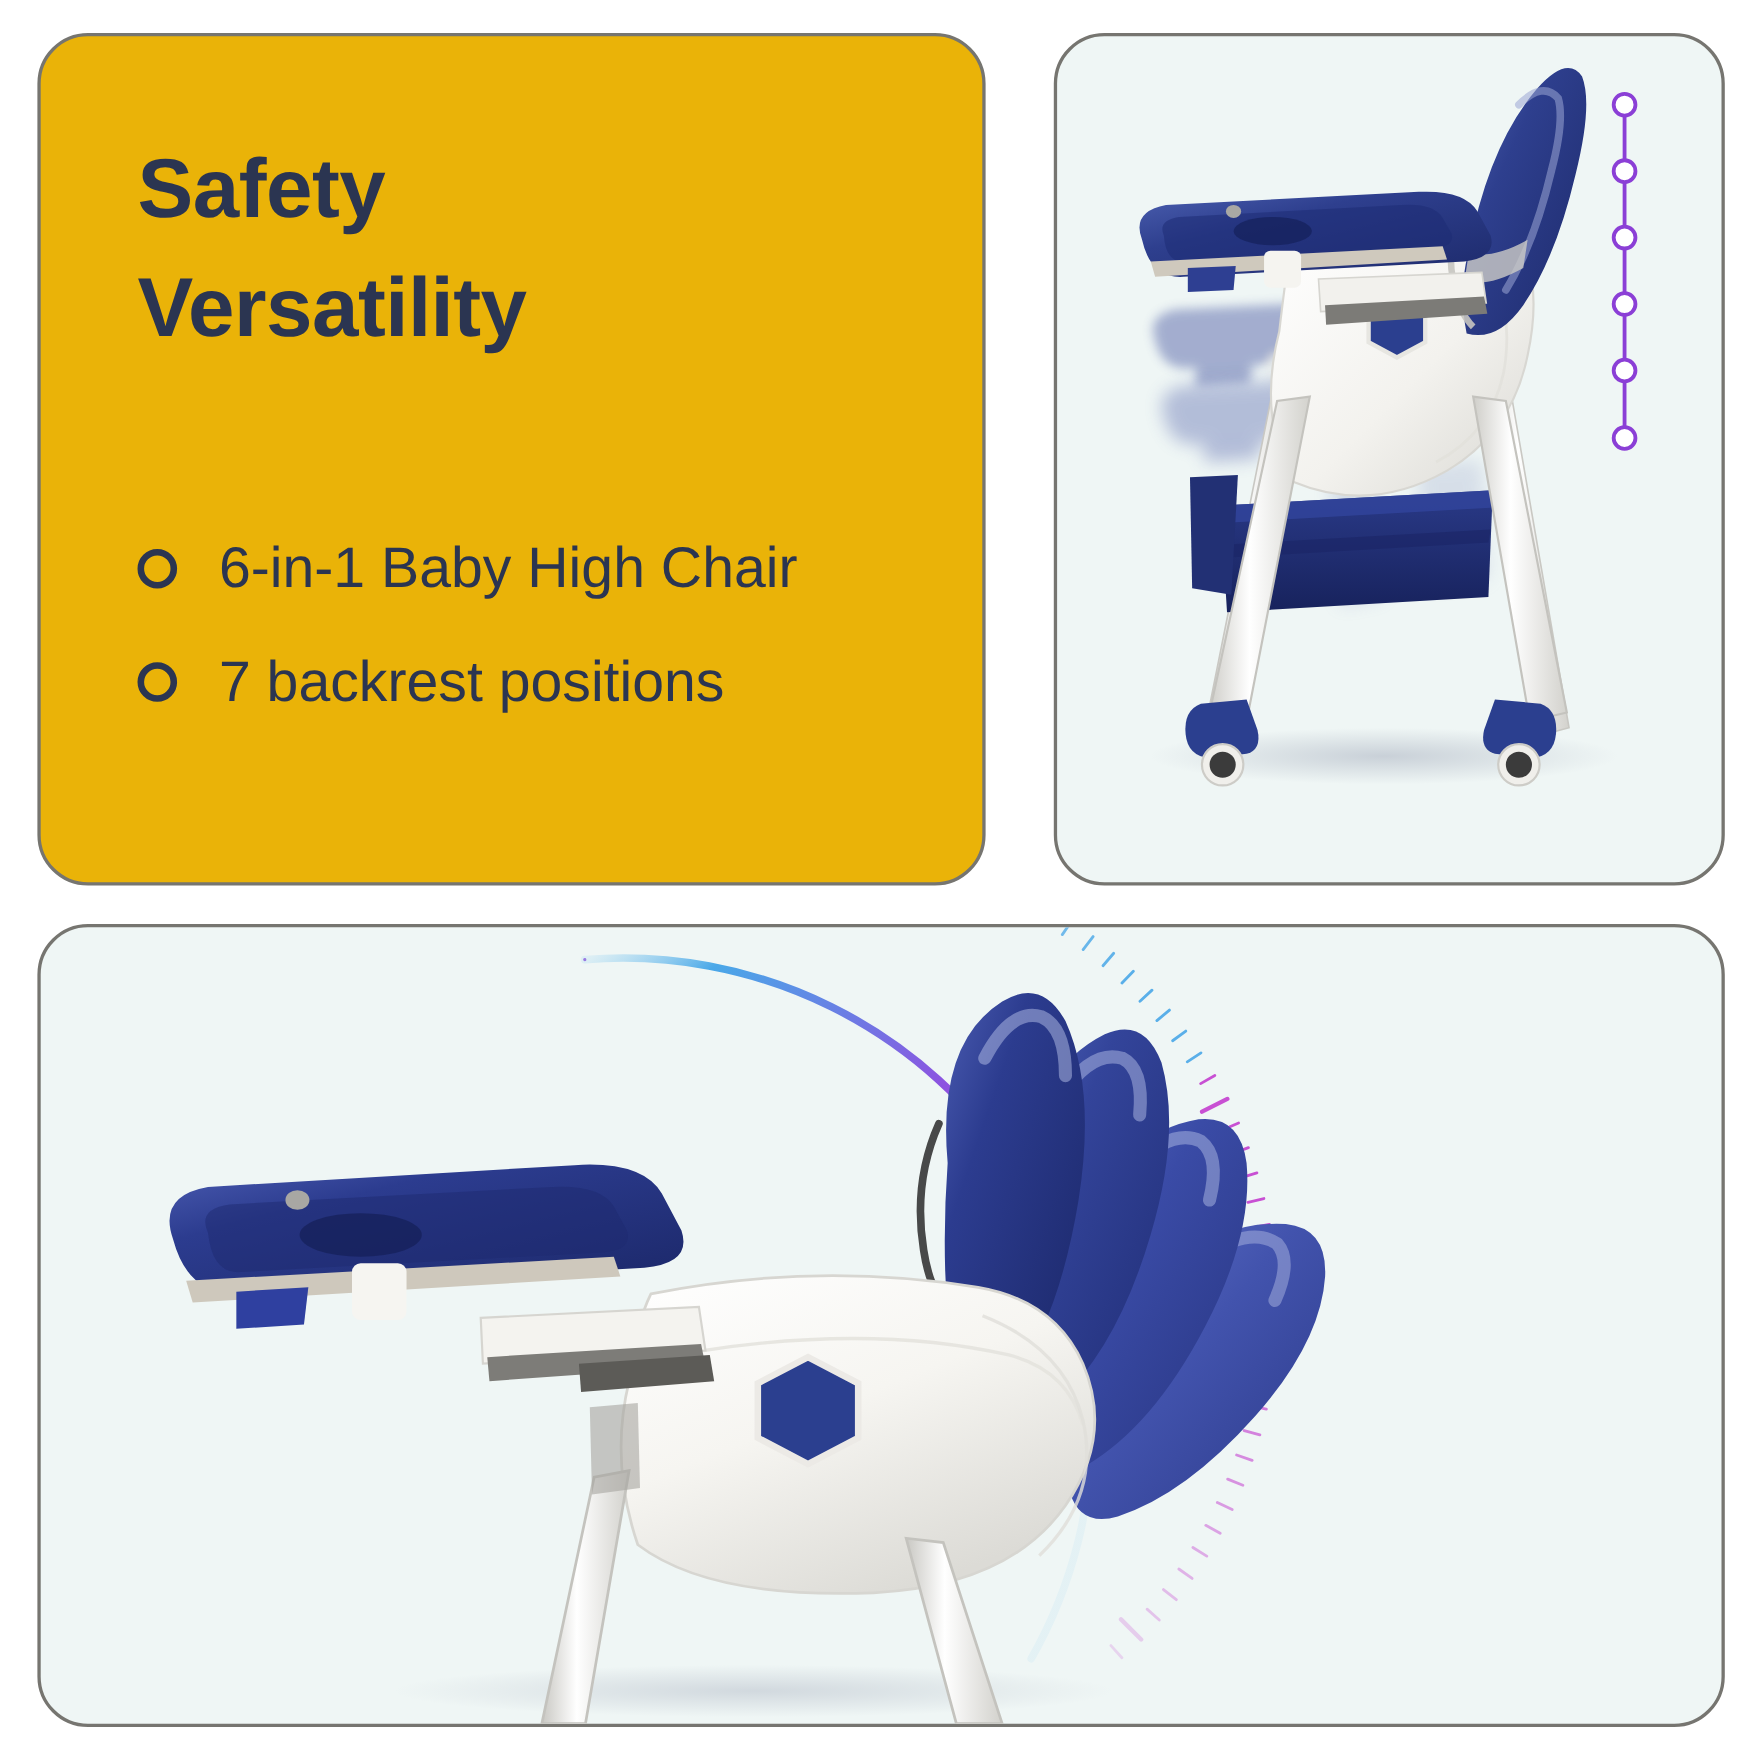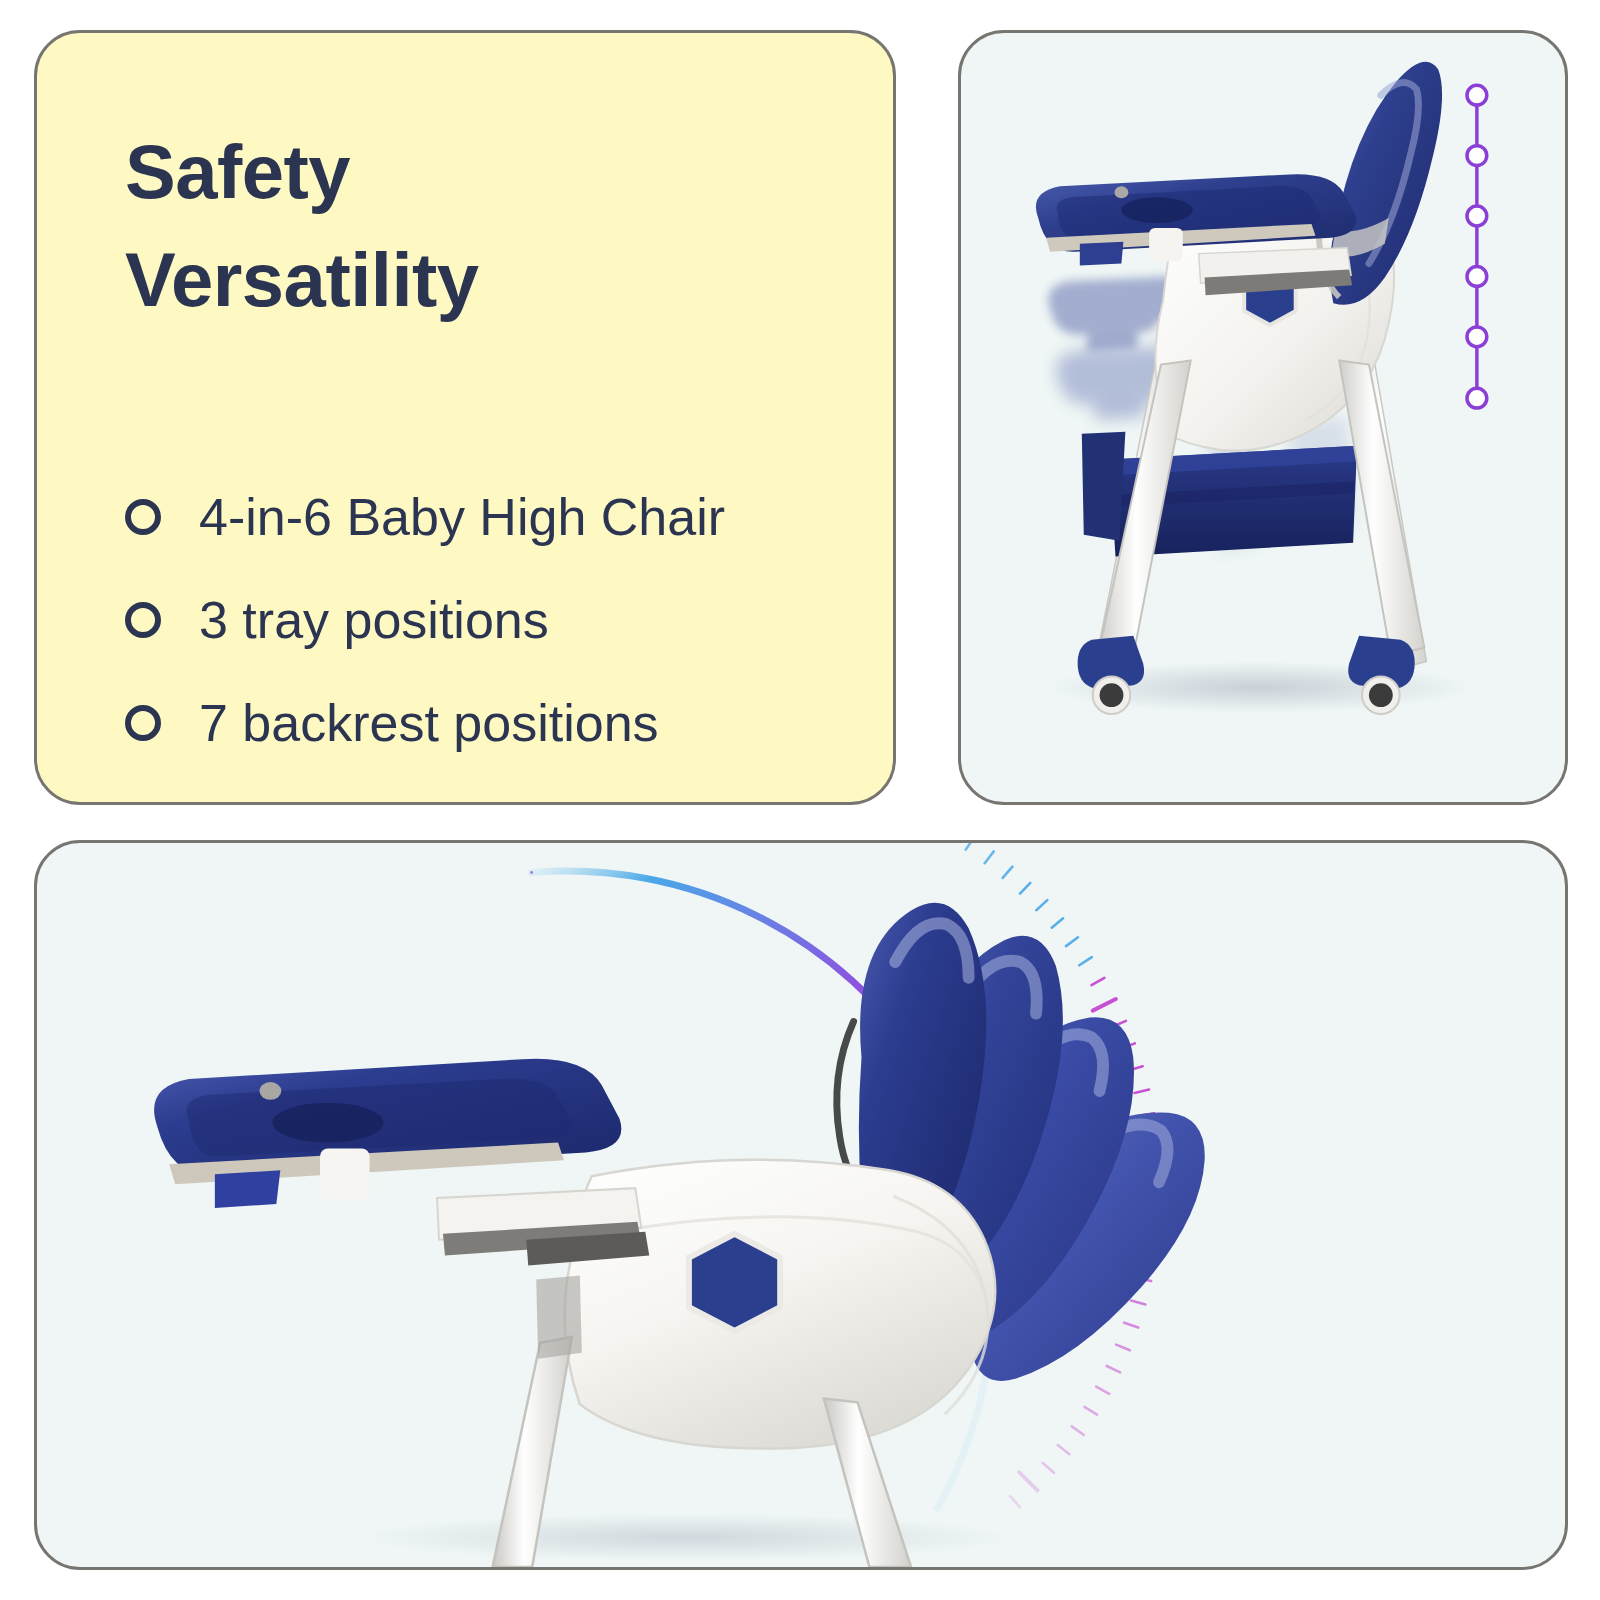--- a/index.html
+++ b/index.html
@@ -15,21 +15,21 @@
   
   .panel{
     position:absolute;
     border:3px solid #767570;
     border-radius:46px;
     box-sizing:border-box;
     overflow:hidden;
   }
   #panel-features{
     left:34px;top:30px;width:862px;height:775px;
-    background:#fef9c3;
+    background:#eab308;
   }
   #panel-height{
     left:958px;top:30px;width:610px;height:775px;
     background:#eff6f5;
   }
   #panel-recline{
     left:34px;top:840px;width:1534px;height:730px;
     background:#eff6f5;
   }
 
@@ -71,25 +71,21 @@
   <section class="panel" id="panel-features">
 
     <div class="headline">
       <div>Safety</div>
       <div>Versatility</div>
     </div>
 
     <ul class="bullets" style="list-style:none;margin:0;padding:0;">
       <li class="bullet-row">
         <span class="bullet-ring"></span>
-        <span class="bullet-text">4-in-6 Baby High Chair</span>
-      </li>
-      <li class="bullet-row">
-        <span class="bullet-ring"></span>
-        <span class="bullet-text">3 tray positions</span>
+        <span class="bullet-text">6-in-1 Baby High Chair</span>
       </li>
       <li class="bullet-row">
         <span class="bullet-ring"></span>
         <span class="bullet-text">7 backrest positions</span>
       </li>
     </ul>
 
   </section>
 
   <section class="panel" id="panel-height">

